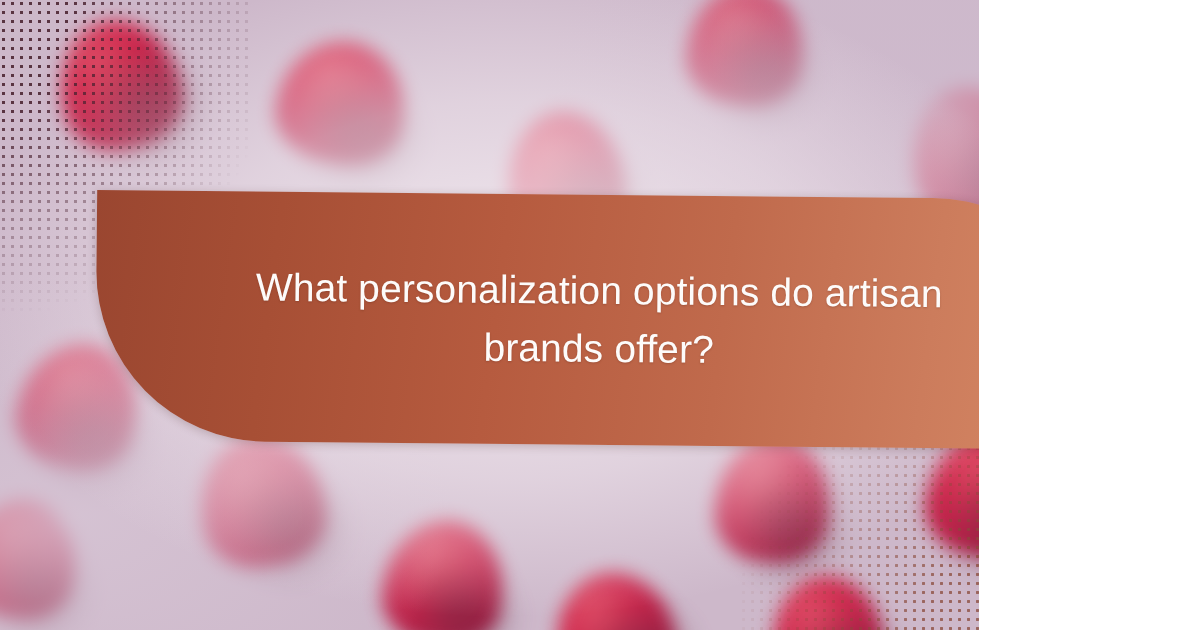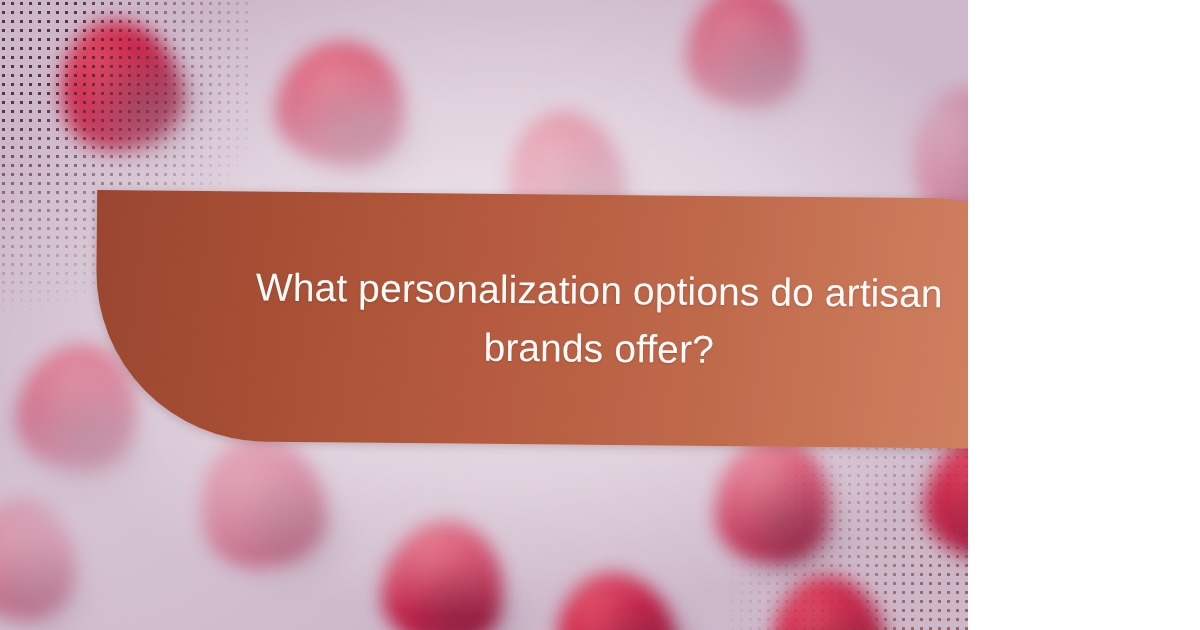--- a/index.html
+++ b/index.html
@@ -6,20 +6,21 @@
     margin: 0;
     padding: 0;
     background: #ffffff;
   }
   #card {
     position: relative;
     width: 968px;
     height: 630px;
     overflow: hidden;
     font-family: "Liberation Sans", sans-serif;
+    padding-left: 11px;
   }
 
   
   .bg-base {
     position: absolute;
     inset: 0;
     background: #cdb8ca;
   }
   .bg-wash {
     position: absolute;

